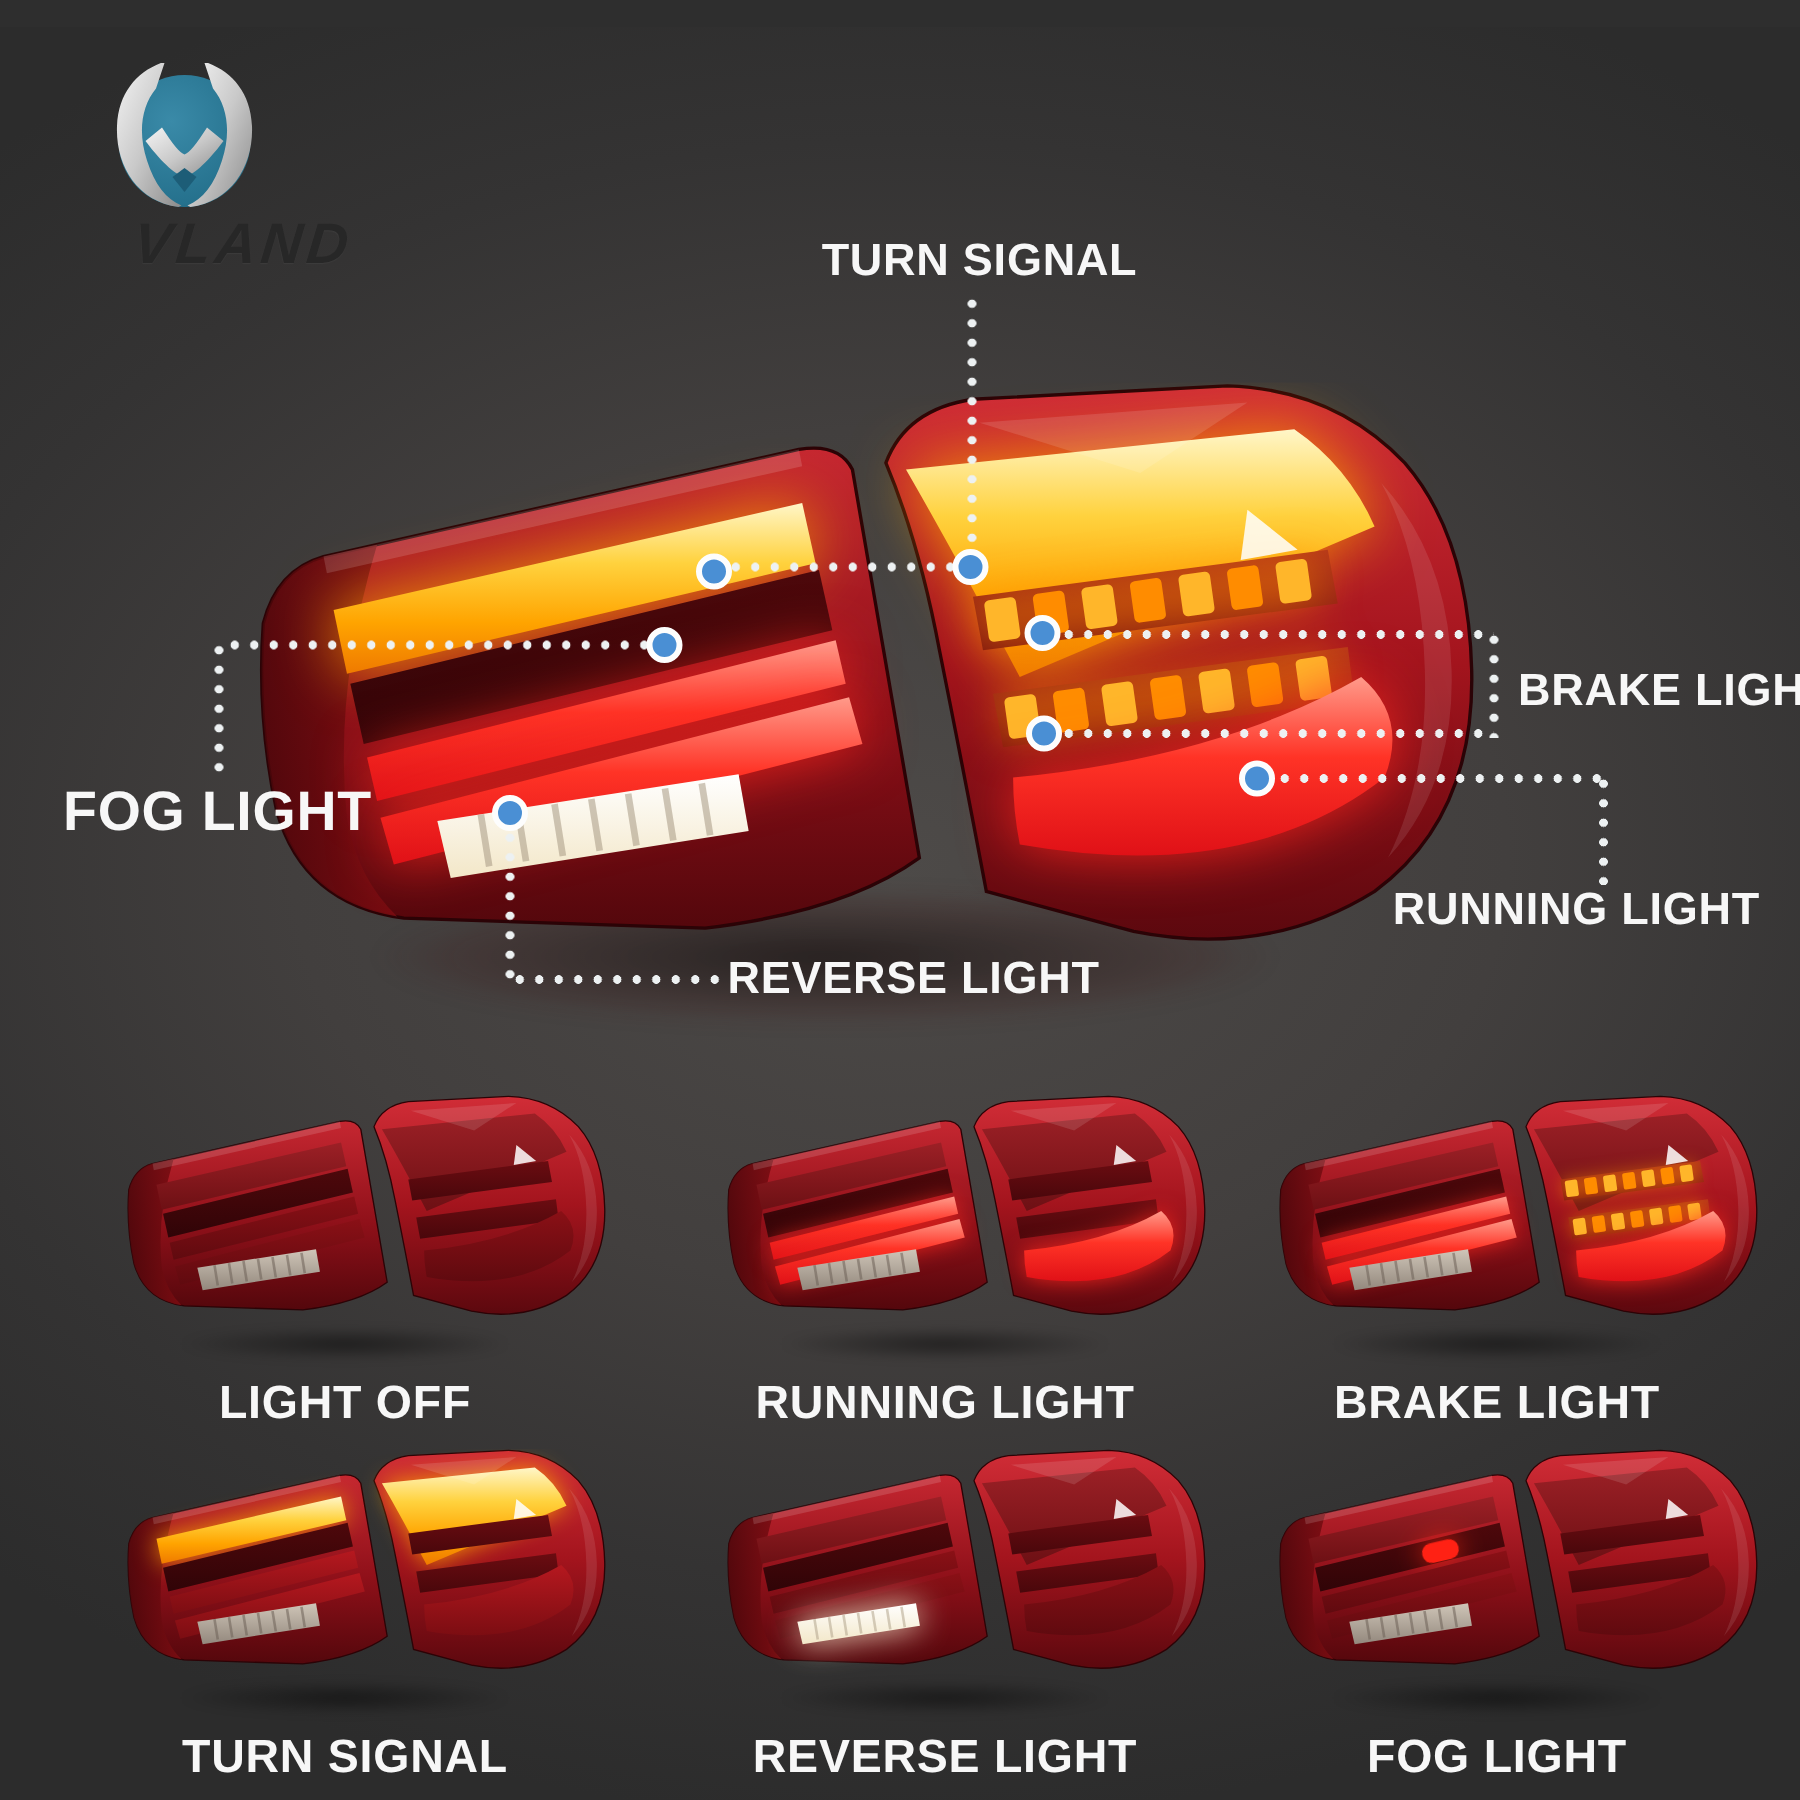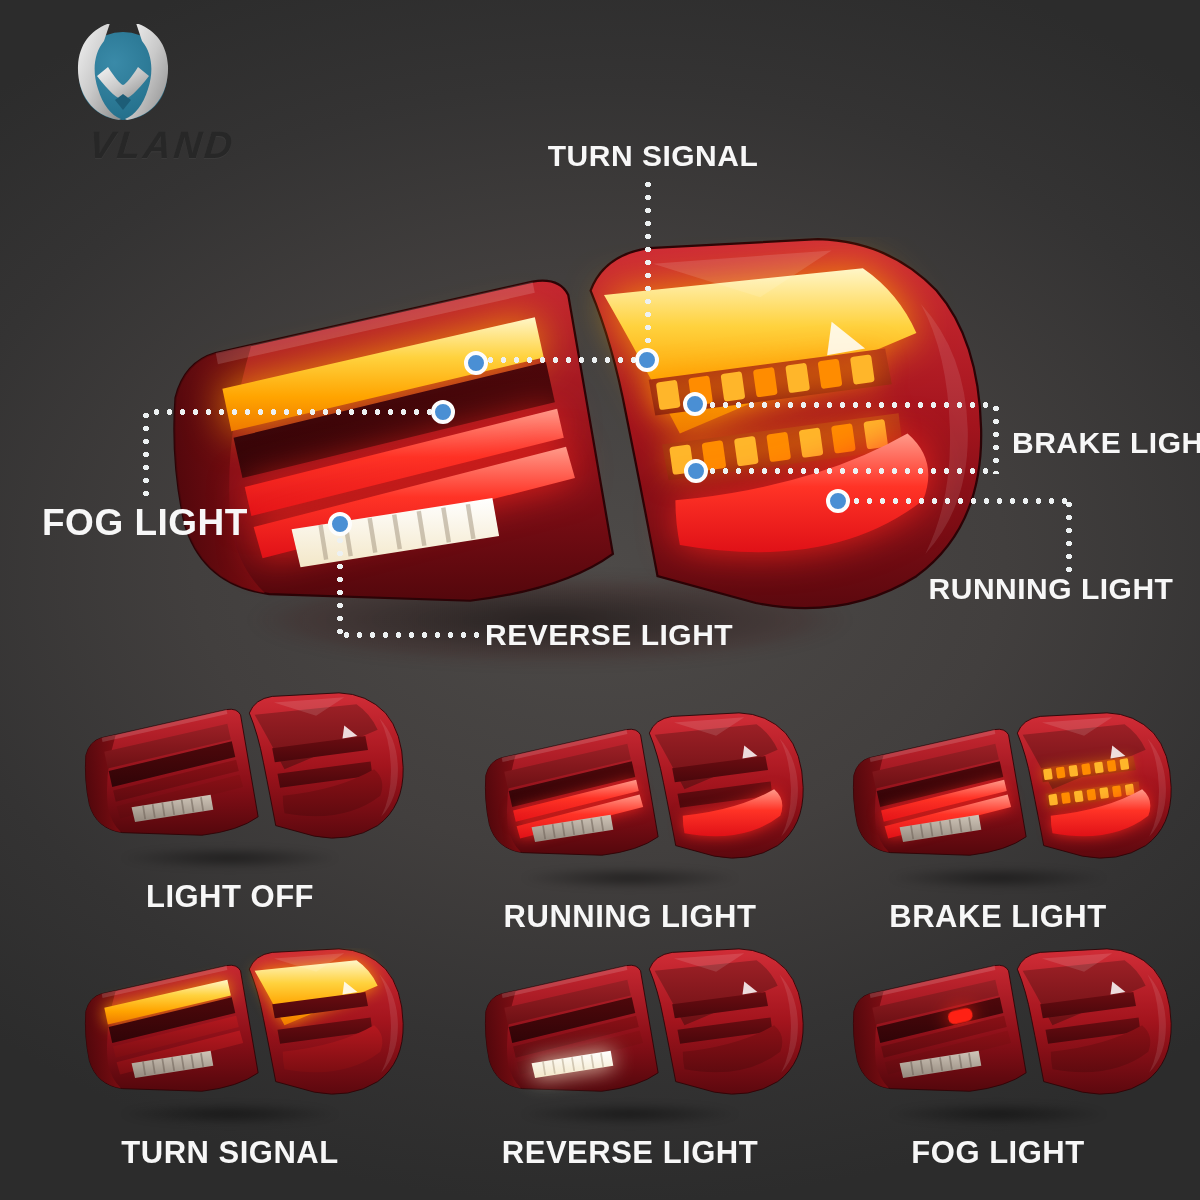--- a/index.html
+++ b/index.html
@@ -5,20 +5,21 @@
   html,body{margin:0;padding:0;}
   body{
     width:1200px;height:1200px;overflow:hidden;position:relative;
     font-family:"Liberation Sans", sans-serif;
     background:#2e2e2e;
   }
   #stage{
     position:absolute;inset:0;
     background:
       radial-gradient(ellipse 900px 640px at 50% 47%, #4d4a48 0%, #423f3e 45%, #343333 75%, #2c2c2c 100%);
+    margin-top: 18px;
   }
   
   #logo{position:absolute;left:70px;top:24px;width:180px;height:150px;}
   #logo svg{display:block;}
   #logo .brandword{
     position:absolute;left:-26px;top:100px;width:236px;text-align:center;
     font-size:38px;font-weight:bold;font-style:italic;letter-spacing:3px;
     color:#272727;transform:skewX(-6deg);
     text-shadow:0 1px 1px rgba(255,255,255,0.05);
   }
@@ -238,21 +239,21 @@
   <div class="bdot" style="left:696px;top:471px"></div>
   <div class="bdot" style="left:838px;top:501px"></div>
   <div class="bdot" style="left:340px;top:524px"></div>
 
   <div class="callout" style="left:453px;top:140px;width:400px;text-align:center">TURN SIGNAL</div>
   <div class="callout" style="left:1012px;top:427px">BRAKE LIGHT</div>
   <div class="callout" style="left:42px;top:503px;font-size:37px;line-height:39px">FOG LIGHT</div>
   <div class="callout" style="left:901px;top:573px;width:300px;text-align:center">RUNNING LIGHT</div>
   <div class="callout" style="left:485px;top:619px">REVERSE LIGHT</div>
 
-  <div class="thumb" style="left:40px;top:692px">
+  <div class="thumb" style="left:40px;top:712px">
     <div class="lamp mode-off">
         <svg viewBox="0 0 400 190">
     <g>
       <path fill="url(#gBodyL)" stroke="#2b0306" stroke-width="1" d="M36,72 Q40,56 54,52 L196,20 Q208,18 212,26 L232,142 Q210,158 168,163 L78,160 Q48,156 40,128 Q34,100 36,72 Z"></path>
       <path fill="url(#gCap)" opacity=".85" d="M36,72 Q40,56 54,52 L70,48.5 Q57,92 61,130 Q64,148 76,159.5 Q48,155 40,128 Q34,100 36,72 Z"></path>
       <path class="lp-amber" d="M57,68 L197,36 L201,54 L61,87 Z"></path>
       <path fill="url(#gMaroon)" d="M62,90 L202,56 L206,74 L66,108 Z"></path>
       <rect class="lp-fog" x="143" y="70" width="28" height="15" rx="7" transform="rotate(-13 157 77)" fill="#ff2114"></rect>
       <path class="lp-bar" d="M67,112 L207,77 L210,90 L70,125 Z"></path>
       <path class="lp-bar" d="M71,130 L211,94 L215,108 L75,144 Z"></path>

